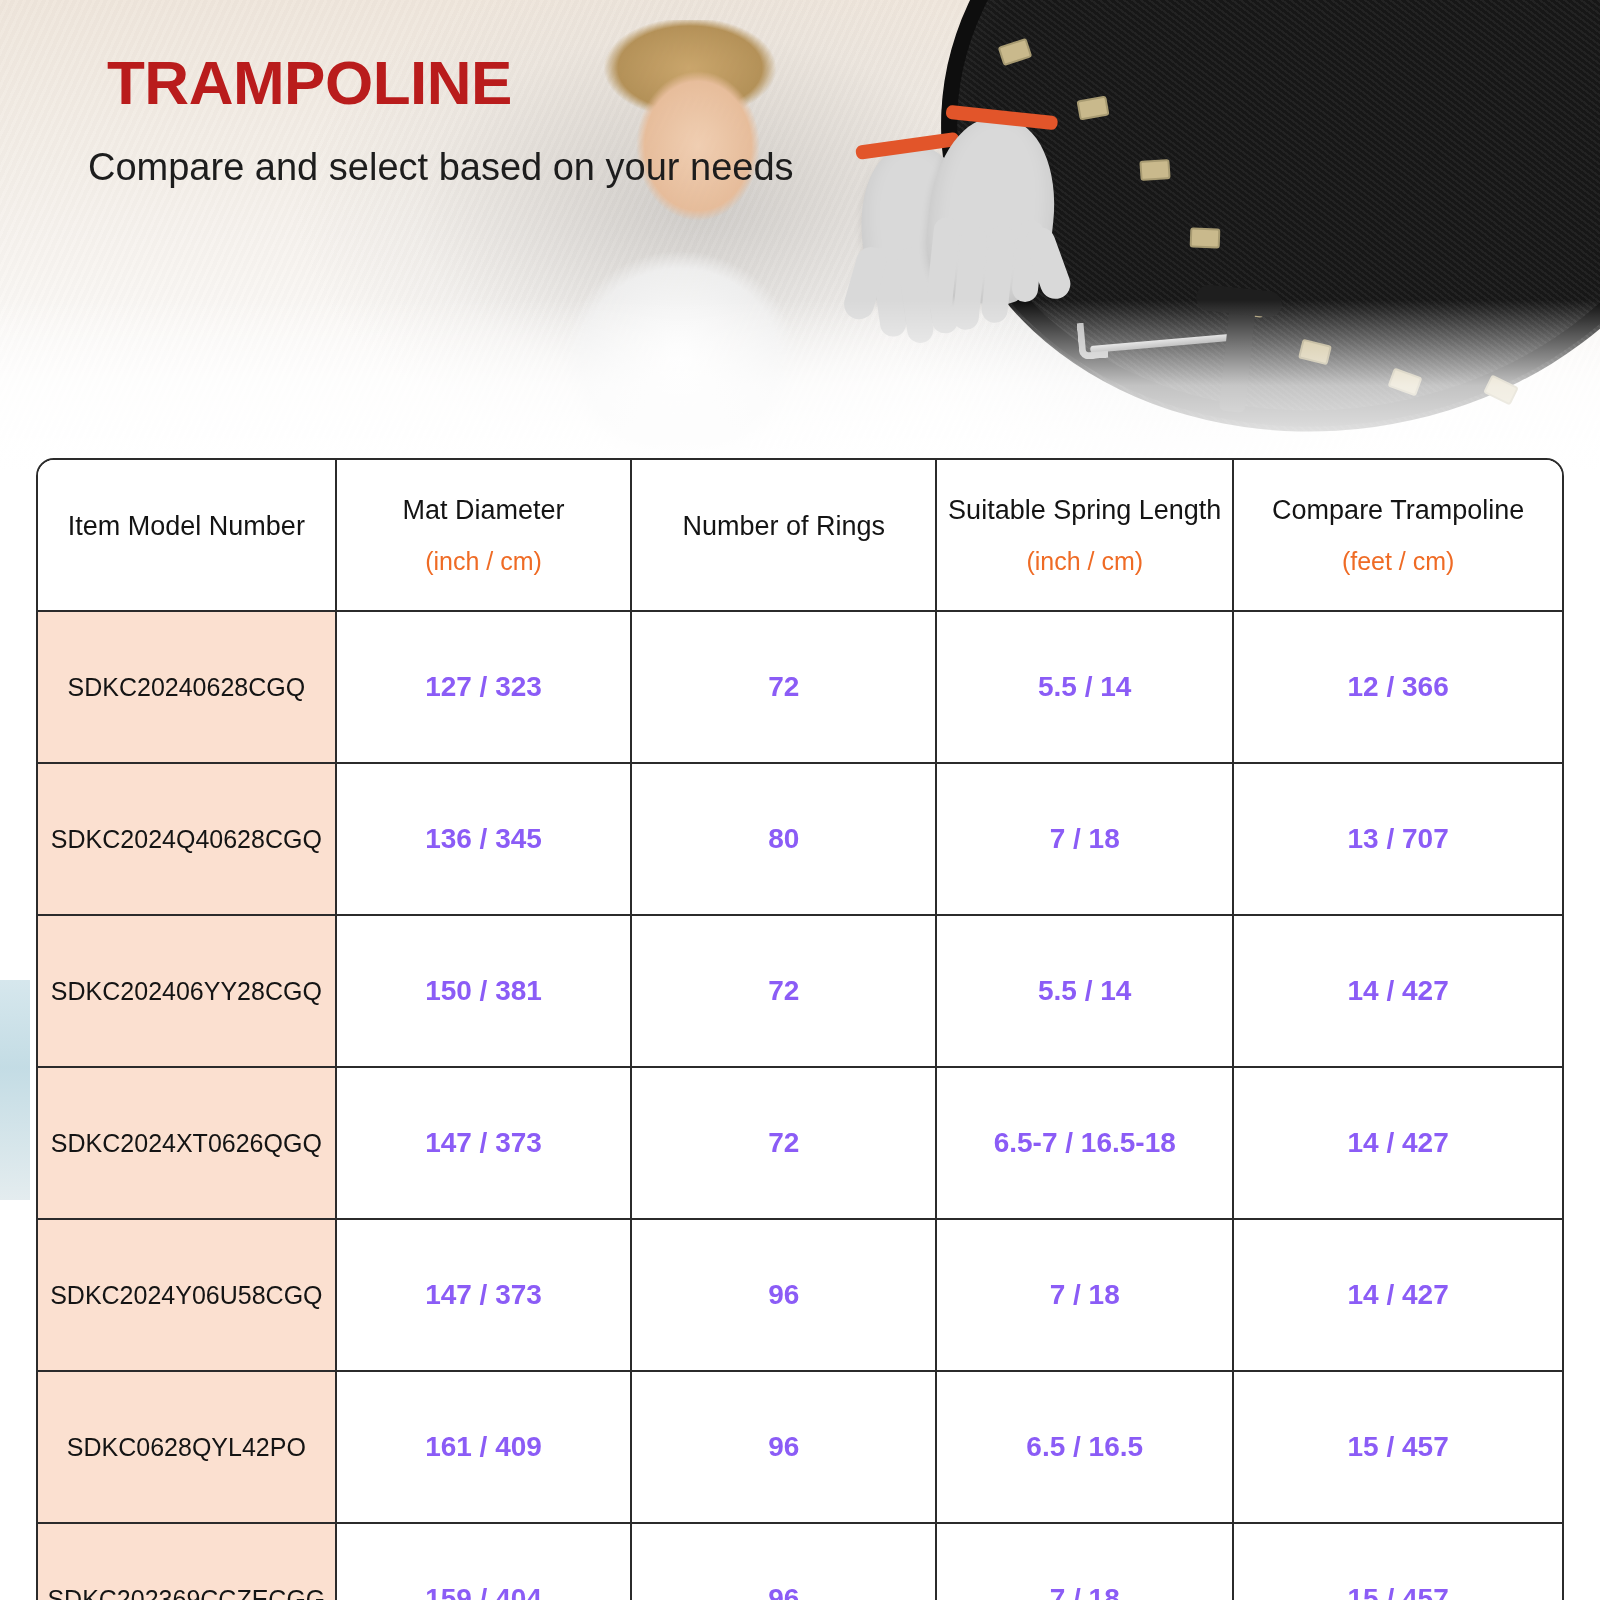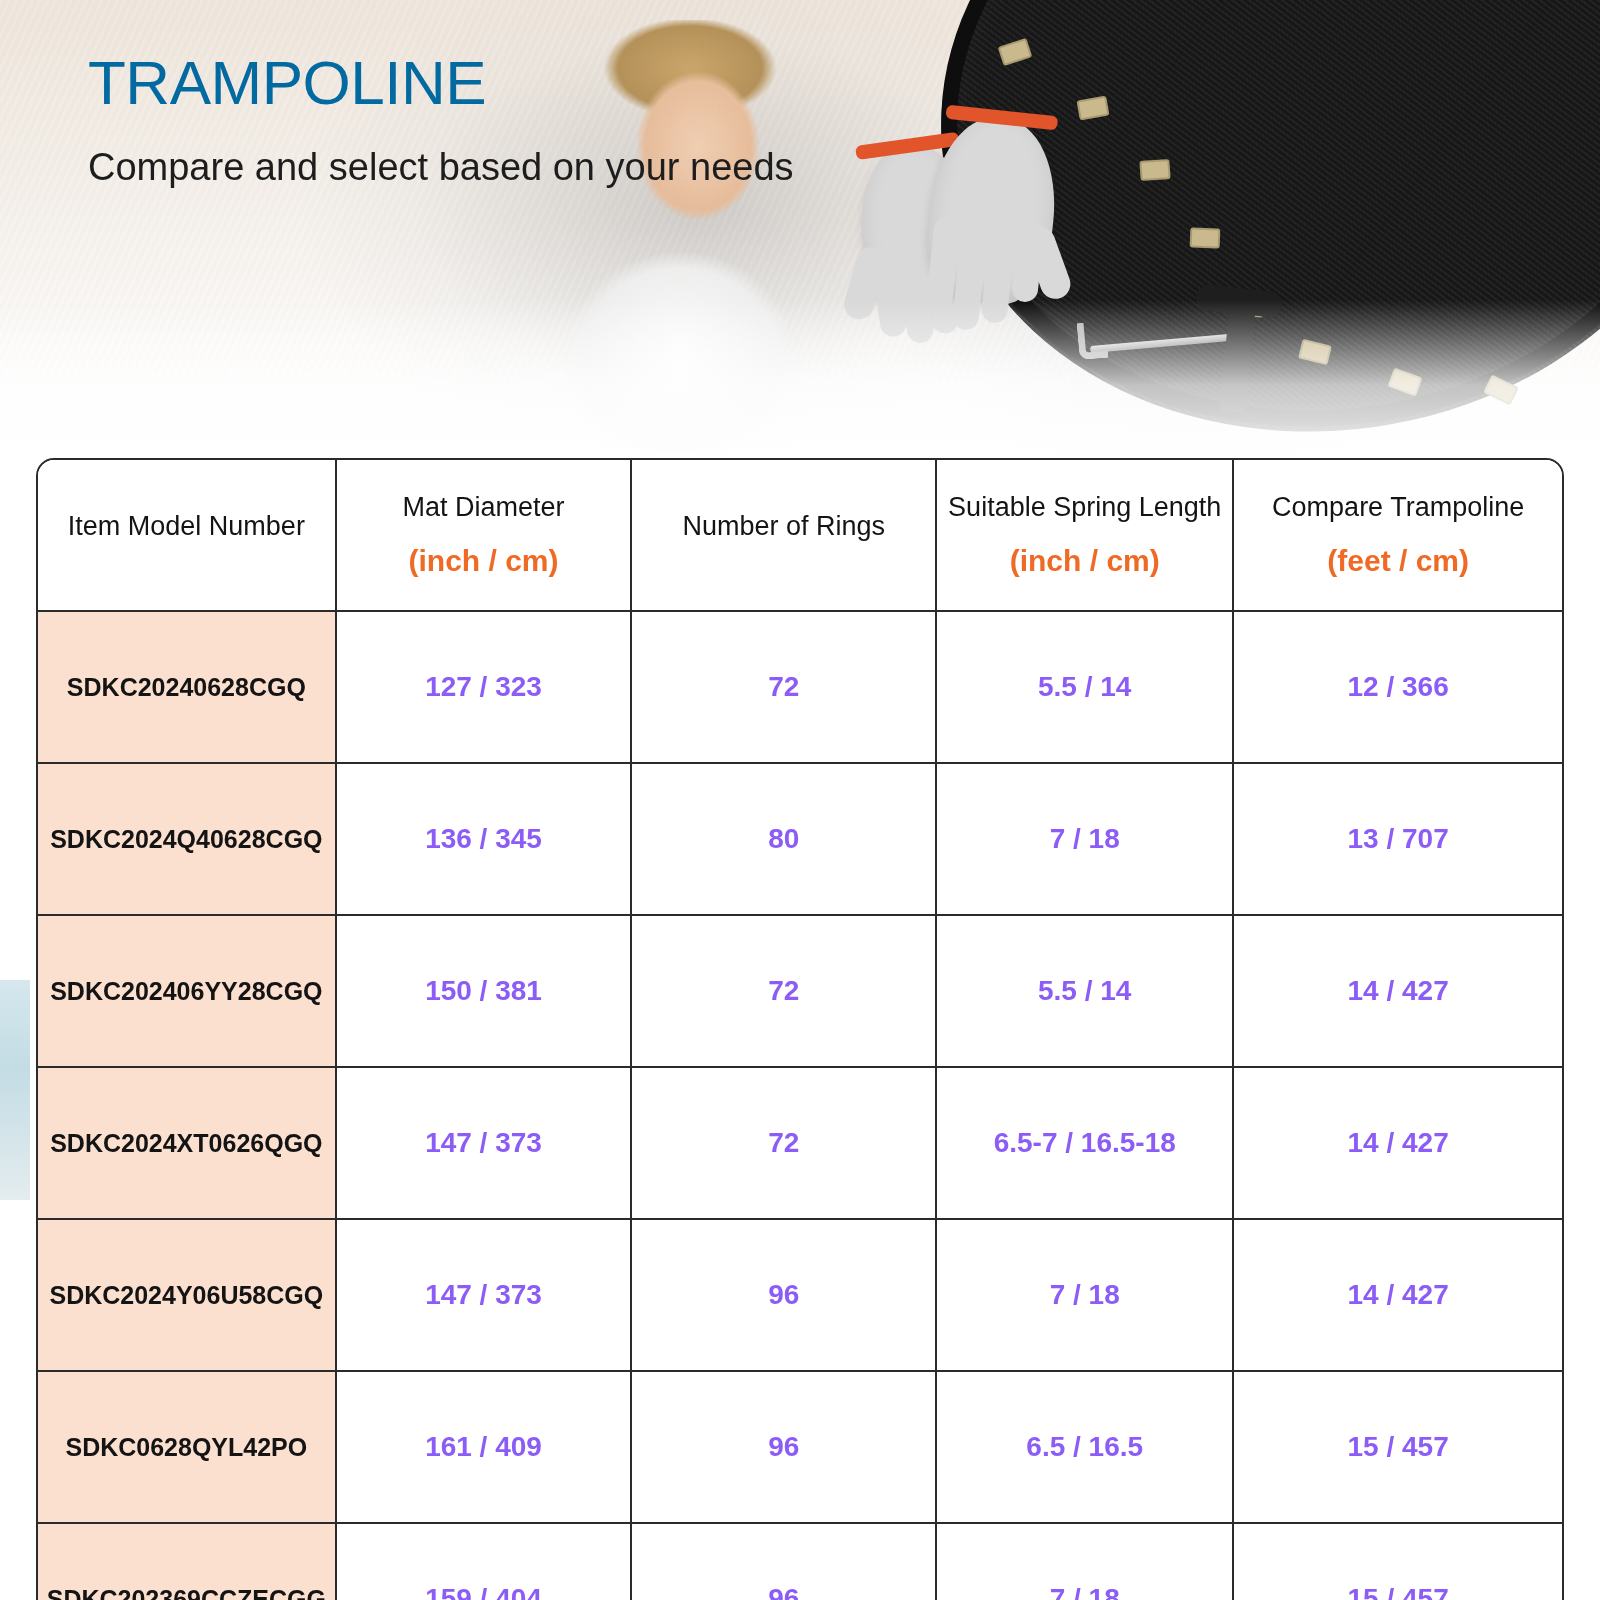--- a/index.html
+++ b/index.html
@@ -177,24 +177,25 @@
   }
 
   
   .titles {
     position: absolute;
     left: 88px; top: 48px;
     width: 760px;
   }
   .title-line {
     font-size: 62px;
-    font-weight: normal;
+    font-weight: bold;
     letter-spacing: -0.5px;
-    color: #0369a1;
+    color: #b91c1c;
     line-height: 1.12;
+    margin-left: 19px;
   }
   .subtitle {
     margin-top: 26px;
     font-size: 38px;
     color: #1d1d1d;
     line-height: 1.30;
     font-weight: 400;
   }
 
   
@@ -232,34 +233,34 @@
     height: 130px;
     background: #ffffff;
     font-weight: 400;
     font-size: 27px;
     color: #141414;
     line-height: 1.28;
   }
   thead th .unit {
     display: block;
     color: #ef6b25;
-    font-weight: bold;
-    font-size: 30px;
+    font-weight: normal;
+    font-size: 25px;
     margin-top: 18px;
   }
   tbody td {
     height: 130px;
     font-size: 28px;
     color: #8b5cf6;
     font-weight: bold;
   }
   tbody td.model {
     background: #fbe0d0;
     color: #141414;
-    font-weight: 700;
+    font-weight: 400;
     font-size: 25px;
   }
   col.c1 { width: 19.6%; }
   col.c2 { width: 19.4%; }
   col.c3 { width: 20.0%; }
   col.c4 { width: 19.5%; }
   col.c5 { width: 21.5%; }
 </style>
 </head>
 <body>

